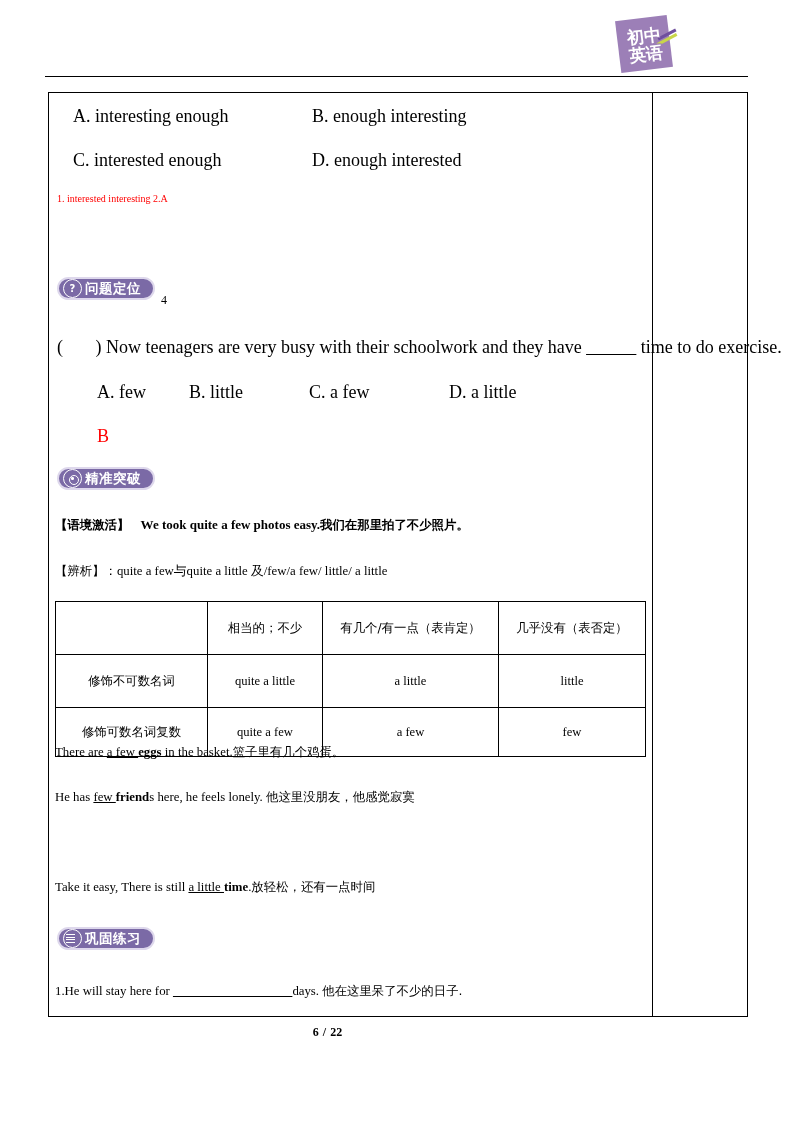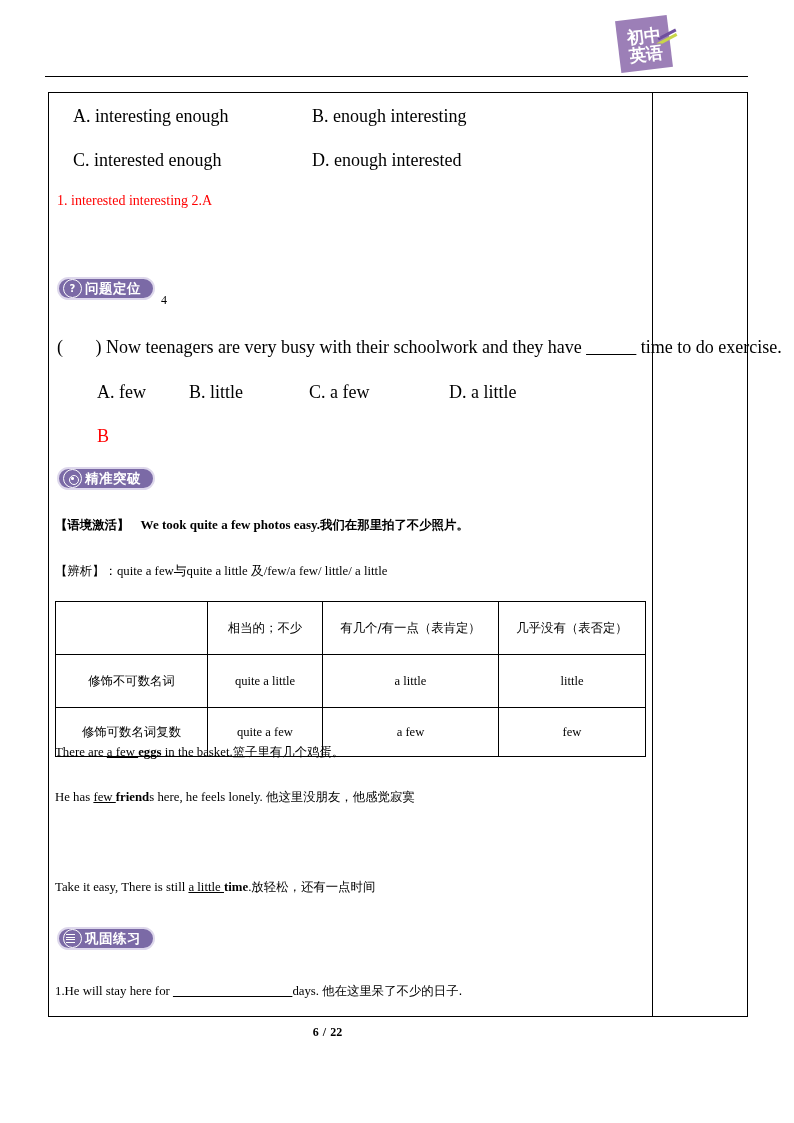--- a/index.html
+++ b/index.html
@@ -253,21 +253,21 @@
 
 <div class="outer-table">
   <div class="col-main">
     <div class="inner">
 
       <div class="ln" style="left:24px; top:14px;">A. interesting enough</div>
       <div class="ln" style="left:263px; top:14px;">B. enough interesting</div>
       <div class="ln" style="left:24px; top:58px;">C. interested enough</div>
       <div class="ln" style="left:263px; top:58px;text-align:right;">D. enough interested</div>
 
-      <div class="ln red" style="left:8px; top:101px; font-size:14px;">1. interested interesting    2.A</div>
+      <div class="ln red" style="left:8px; top:101px; font-size:10px;">1. interested interesting    2.A</div>
 
       <div class="badge" style="left:8px; top:184px;">
         <div class="badge-icon">
           <span>?</span>
         </div>
         <div class="badge-label">问题定位</div>
       </div>
       <div class="badge-suffix" style="left:112px; top:200px;">4</div>
 
       <div class="ln" style="left:8px; top:245px;">

